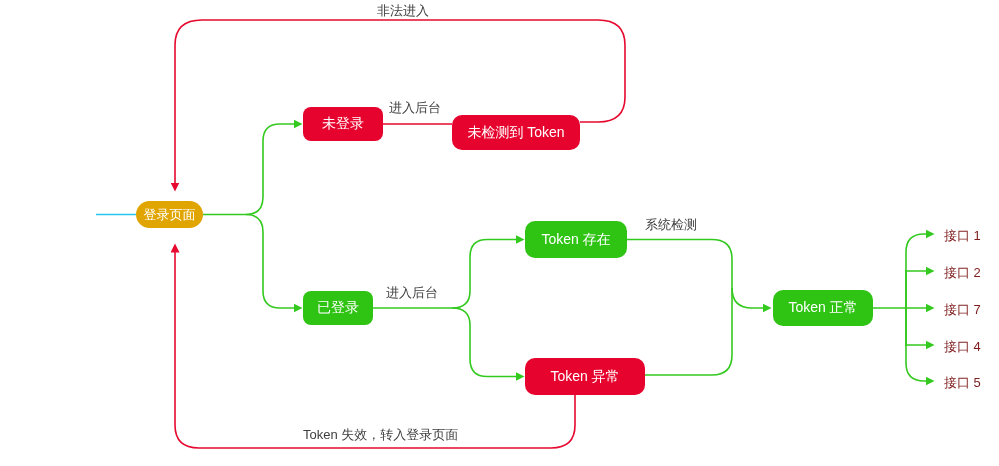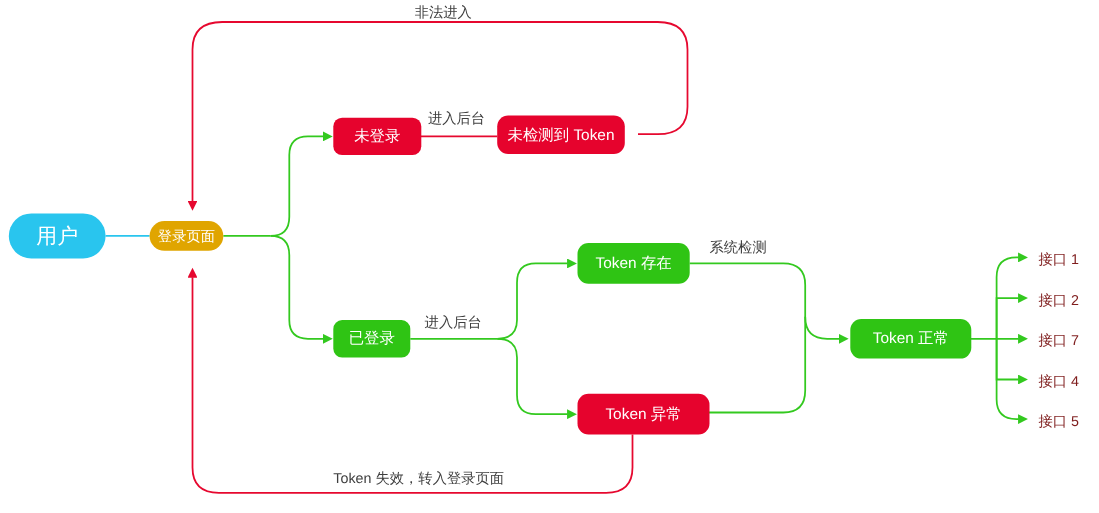--- a/index.html
+++ b/index.html
@@ -9,24 +9,24 @@
   }
   .canvas svg { position:absolute; left:0; top:0; }
   .node {
     position:absolute; display:flex; align-items:center; justify-content:center;
     color:#ffffff; white-space:nowrap; font-size:14px;
   }
   .n-user   { left:8px;   top:194px; width:88px;  height:41px; border-radius:21px; background:#29C5EE; font-size:19px; }
   .n-login  { left:136px; top:201px; width:67px;  height:27px; border-radius:14px; background:#E0A500; font-size:13px; }
   .n-unlog  { left:303px; top:107px; width:80px;  height:34px; border-radius:8px;  background:#E6032D; }
   .n-logged { left:291px; top:291px; width:70px;  height:34px; border-radius:8px;  background:#2FC414;margin-left:12px; }
-  .n-notok  { left:452px; top:105px; width:116px; height:35px; border-radius:10px; background:#E6032D; }
+  .n-notok  { left:452px; top:115px; width:128px; height:35px; border-radius:10px; background:#E6032D; }
   .n-texist { left:525px; top:221px; width:102px; height:37px; border-radius:10px; background:#2FC414; }
   .n-tabn   { left:525px; top:358px; width:120px; height:37px; border-radius:10px; background:#E6032D; }
-  .n-tnorm  { left:773px; top:290px; width:110px; height:36px; border-radius:10px; background:#2FC414; }
+  .n-tnorm  { left:773px; top:290px; width:100px; height:36px; border-radius:10px; background:#2FC414; }
   .elabel {
     position:absolute; font-size:13px; color:#3E3E3E; white-space:nowrap;
   }
   .l-illegal  { left:377px; top:2px; }
   .l-enter1   { left:389px; top:99px; }
   .l-enter2   { left:386px; top:284px; }
   .l-syscheck { left:645px; top:216px; }
   .l-invalid  { left:303px; top:426px; }
   .iflabel {
     position:absolute; left:944px; font-size:13px; color:#7f1d1d; white-space:nowrap;
@@ -68,21 +68,20 @@
 
     <path d="M873,308 H926" stroke="#33C91F" stroke-width="1.6" fill="none" marker-end="url(#ag)"></path>
     <path d="M906,308 V252 Q906,234 924,234 H926" stroke="#33C91F" stroke-width="1.6" fill="none" marker-end="url(#ag)"></path>
     <path d="M906,308 V271 H926" stroke="#33C91F" stroke-width="1.6" fill="none" marker-end="url(#ag)"></path>
     <path d="M906,308 V345 H926" stroke="#33C91F" stroke-width="1.6" fill="none" marker-end="url(#ag)"></path>
     <path d="M906,308 V363 Q906,381 924,381 H926" stroke="#33C91F" stroke-width="1.6" fill="none" marker-end="url(#ag)"></path>
 
     <path d="M575,395 V425 Q575,448 551,448 H199 Q175,448 175,425 V252" stroke="#E6082F" stroke-width="1.6" fill="none" marker-end="url(#ar)"></path>
   </svg>
 
-  <div class="node n-user">用户</div>
   <div class="node n-login">登录页面</div>
   <div class="node n-unlog">未登录</div>
   <div class="node n-logged">已登录</div>
   <div class="node n-notok">未检测到 Token</div>
   <div class="node n-texist">Token 存在</div>
   <div class="node n-tabn">Token 异常</div>
   <div class="node n-tnorm">Token 正常</div>
 
   <span class="elabel l-illegal">非法进入</span>
   <span class="elabel l-enter1">进入后台</span>

